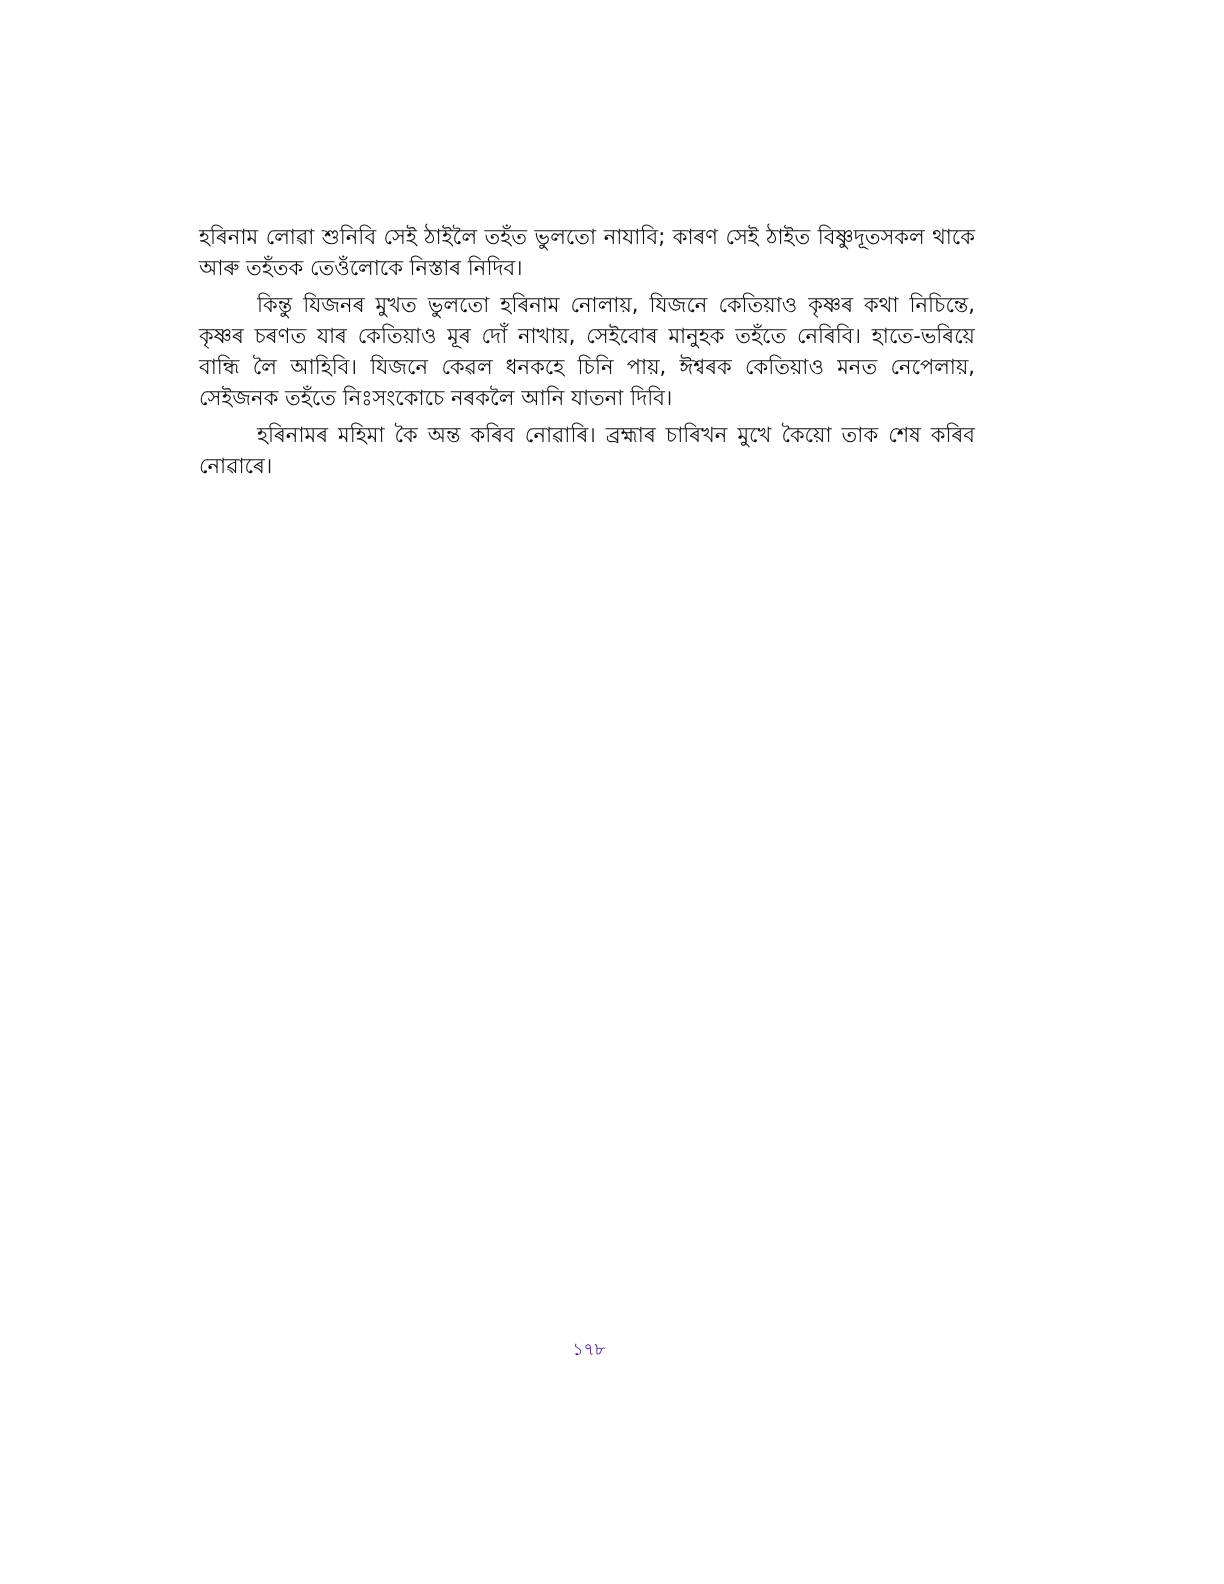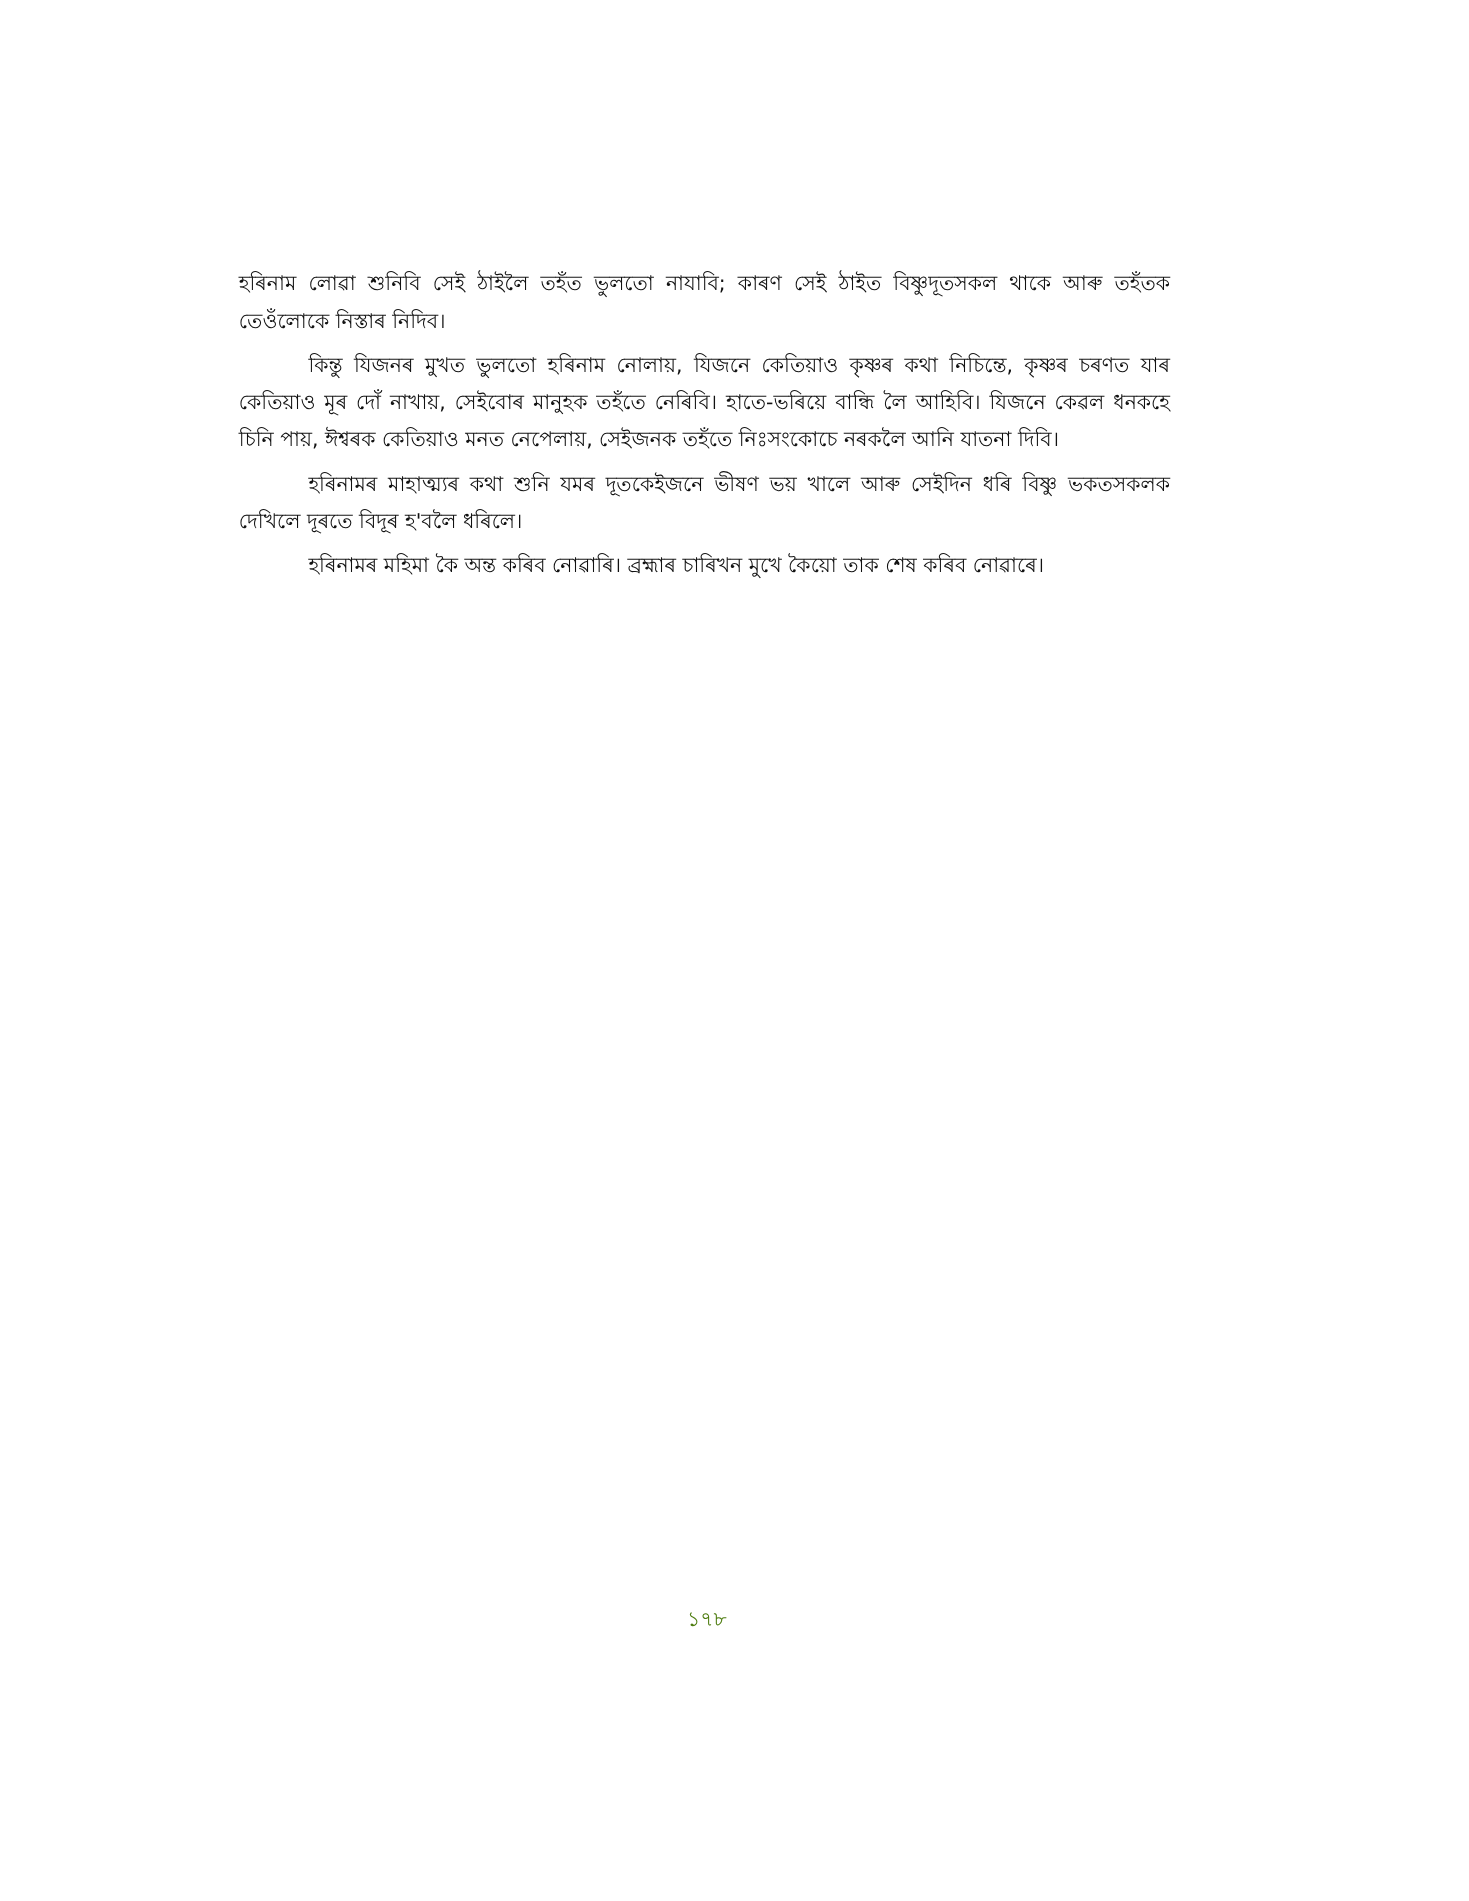--- a/index.html
+++ b/index.html
@@ -16,41 +16,40 @@
     color: #111111;
   }
   .page-body {
     position: absolute;
     left: 199px;
     top: 222px;
     width: 776px;
   }
   .para {
     margin: 0 0 6px 0;
-    font-size: 17px;
+    font-size: 21px;
     line-height: 31px;
     text-align: justify;
     text-align-last: left;
   }
   .para.indent {
     text-indent: 58px;
   }
   .page-number {
     position: absolute;
     left: 0;
     width: 1178px;
     top: 1336px;
     text-align: center;
     font-size: 17px;
-    color: #4d7c0f;
+    color: #4c1d95;
   }
 </style>
 </head>
 <body>
 
 <main class="page-body">
   <p class="para">হৰিনাম লোৱা শুনিবি সেই ঠাইলৈ তহঁত ভুলতো নাযাবি; কাৰণ সেই ঠাইত বিষ্ণুদূতসকল থাকে আৰু তহঁতক তেওঁলোকে নিস্তাৰ নিদিব।</p>
   <p class="para indent">কিন্তু যিজনৰ মুখত ভুলতো হৰিনাম নোলায়, যিজনে কেতিয়াও কৃষ্ণৰ কথা নিচিন্তে, কৃষ্ণৰ চৰণত যাৰ কেতিয়াও মূৰ দোঁ নাখায়, সেইবোৰ মানুহক তহঁতে নেৰিবি। হাতে-ভৰিয়ে বান্ধি লৈ আহিবি। যিজনে কেৱল ধনকহে চিনি পায়, ঈশ্বৰক কেতিয়াও মনত নেপেলায়, সেইজনক তহঁতে নিঃসংকোচে নৰকলৈ আনি যাতনা দিবি।</p>
-  <p class="para indent">হৰিনামৰ মাহাত্ম্যৰ কথা শুনি যমৰ দূতকেইজনে ভীষণ ভয় খালে আৰু সেইদিন ধৰি বিষ্ণু ভকতসকলক দেখিলে দূৰতে বিদূৰ হ'বলৈ ধৰিলে।</p>
   <p class="para indent">হৰিনামৰ মহিমা কৈ অন্ত কৰিব নোৱাৰি। ব্ৰহ্মাৰ চাৰিখন মুখে কৈয়ো তাক শেষ কৰিব নোৱাৰে।</p>
 </main>
 
 <div class="page-number">১৭৮</div>
 
 </body></html>

